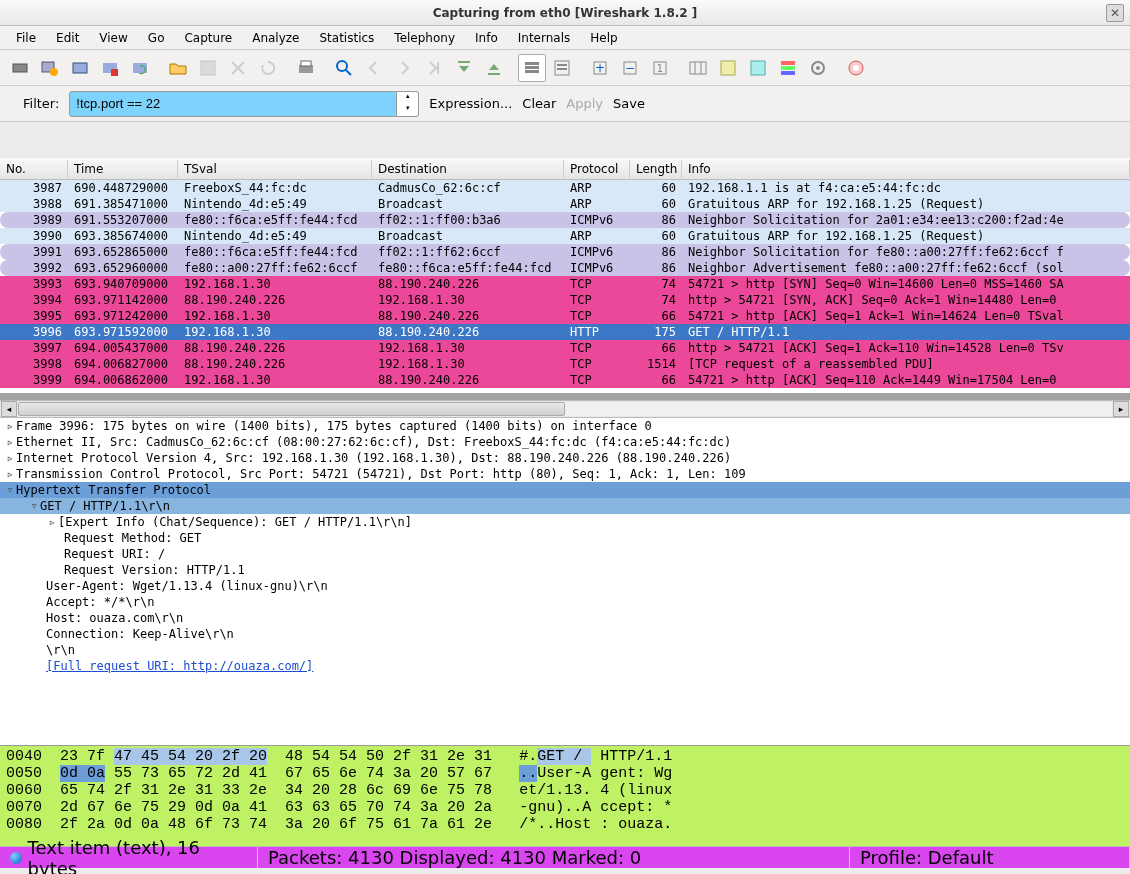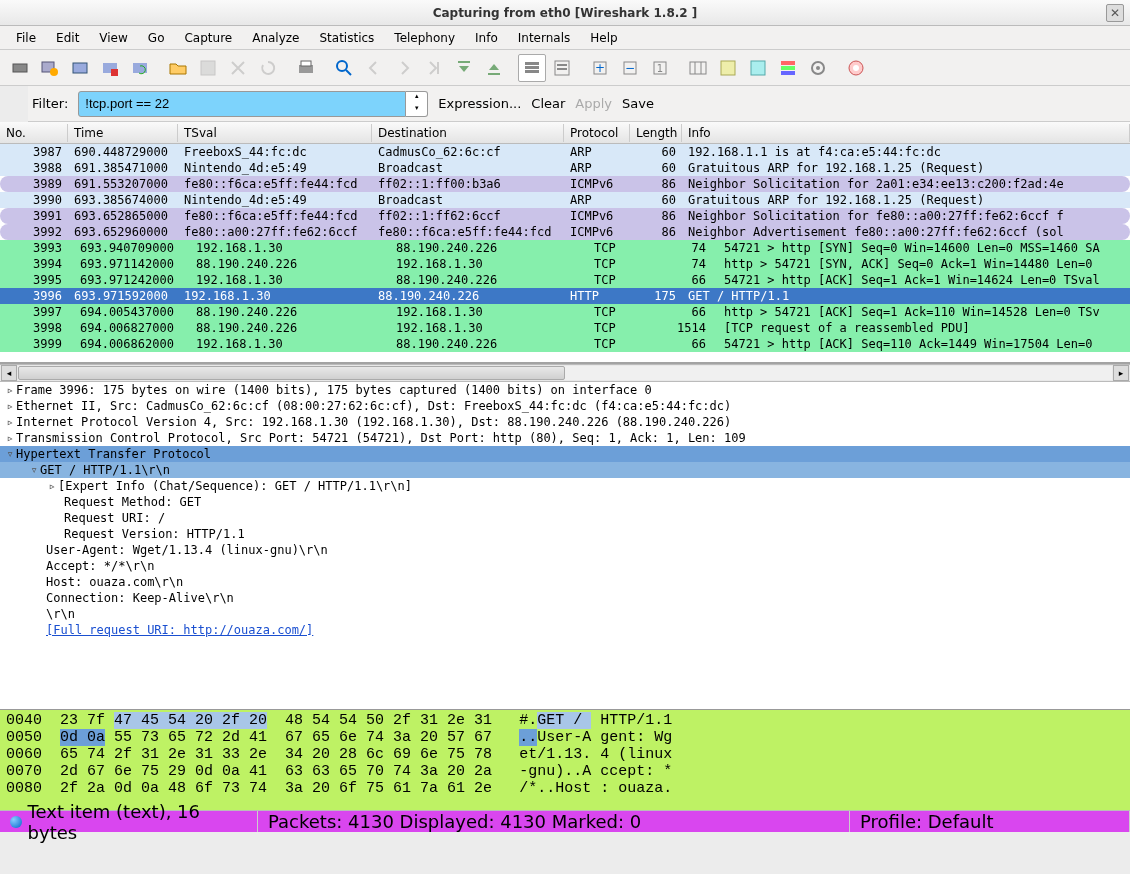--- a/index.html
+++ b/index.html
@@ -6,44 +6,44 @@
 body { font-family: "DejaVu Sans", sans-serif; font-size: 12px; background: #ececec; width: 1130px; height: 874px; overflow: hidden; display: flex; flex-direction: column; }
 .titlebar { background: linear-gradient(#fafafa, #e8e8e8); height: 26px; display: flex; align-items: center; justify-content: center; position: relative; border-bottom: 1px solid #bbb; }
 .titlebar .title { font-weight: bold; color: #333; }
 .titlebar .close { position: absolute; right: 6px; top: 4px; width: 18px; height: 18px; background: #ddd; border: 1px solid #999; border-radius: 2px; display: flex; align-items: center; justify-content: center; font-size: 12px; color: #555; cursor: pointer; }
 .menubar { background: #f2f1f0; height: 24px; display: flex; align-items: center; padding: 0 8px; gap: 4px; border-bottom: 1px solid #ccc; }
 .menubar span { padding: 2px 8px; cursor: pointer; }
 .toolbar { background: #f2f1f0; height: 36px; display: flex; align-items: center; padding: 0 6px; gap: 2px; border-bottom: 1px solid #ccc; }
 .tbtn { width: 28px; height: 28px; display: flex; align-items: center; justify-content: center; border: 1px solid transparent; border-radius: 2px; cursor: pointer; }
 .tbtn svg { width: 20px; height: 20px; }
 .tsep { width: 6px; }
-.filterbar { background: #f2f1f0; height: 36px; display: flex; align-items: center; padding: 0 4px; gap: 10px; border-bottom: 1px solid #ccc; margin-left: 28px; }
+.filterbar { background: #f2f1f0; height: 36px; display: flex; align-items: center; padding: 0 23px; gap: 10px; border-bottom: 1px solid #ccc; }
 .filterbar label { font-size: 13px; }
 .filterbar input { background: #7dd3fc; border: 1px solid #999; padding: 4px 6px; width: 328px; height: 26px; font-size: 13px; border-radius: 3px 0 0 3px; }
 .filterbar .spin { border: 1px solid #999; border-left: none; height: 26px; width: 22px; background: #fff; display: flex; flex-direction: column; border-radius: 0 3px 3px 0; }
 .filterbar .spin div { flex: 1; font-size: 7px; text-align: center; cursor: pointer; }
 .filterbar .fbtn { cursor: pointer; font-size: 13px; }
 .filterbar .disabled { color: #aaa; cursor: default; }
-.packet-list { background: #fff; height: 242px; overflow: auto; border-bottom: 2px solid #a3a3a3; position: relative; }
+.packet-list { background: #fff; height: 242px; overflow: auto; border-bottom: 7px solid #a3a3a3; position: relative; margin-top: 36px; }
 .packet-headers { display: flex; background: linear-gradient(#fafafa,#e4e4e4); border-bottom: 1px solid #bbb; position: sticky; top: 0; font-size: 12px; height: 22px; align-items: center; }
 .packet-headers > div { padding: 2px 6px; border-right: 1px solid #ccc; overflow: hidden; white-space: nowrap; }
 .col-no   { width: 68px; text-align: left; }
 .col-time { width: 110px; }
 .col-src  { width: 194px; }
 .col-dst  { width: 192px; }
 .col-prot { width: 66px; }
 .col-len  { width: 52px; text-align: right; }
 .col-info { flex: 1; }
 .packet-row { display: flex; font-family: "DejaVu Sans Mono", monospace; font-size: 12px; height: 16px; align-items: center; white-space: nowrap; }
 .packet-row > div { padding: 0 6px; overflow: hidden; }
 .packet-row .col-no { text-align: right; }
 .packet-row .col-len { text-align: right; }
 .clr-arp1 { background: #d8e8f8; }
 .clr-icmp { background: #cac3e8; border-radius: 8px; }
-.clr-tcp  { background: #86efac; gap: 6px; }
+.clr-tcp  { background: #ec4899; }
 .clr-sel  { background: #3d78c6; color: #fff; }
 .hscroll { height: 18px; background: #e8e8e8; border-top: 1px solid #bbb; border-bottom: 1px solid #bbb; display: flex; align-items: center; }
 .hscroll .arrow { width: 16px; height: 16px; background: #ddd; border: 1px solid #aaa; margin: 0 1px; text-align: center; font-size: 9px; line-height: 14px; cursor: pointer; }
 .hscroll .track { flex: 1; background: #f0f0f0; height: 14px; position: relative; }
 .hscroll .thumb { position: absolute; left: 0; width: 50%; height: 100%; background: linear-gradient(#e8e8e8,#d0d0d0); border: 1px solid #aaa; border-radius: 2px; }
 .details { background: #fff; height: 328px; overflow: auto; border-bottom: 1px solid #999; font-family: "DejaVu Sans Mono", monospace; font-size: 12px; }
 .details .row { padding: 1px 4px; white-space: nowrap; display: flex; align-items: center; }
 .details .tri { display: inline-block; width: 12px; text-align: center; color: #555; }
 .details .indent1 { padding-left: 28px; }
 .details .indent2 { padding-left: 46px; }

